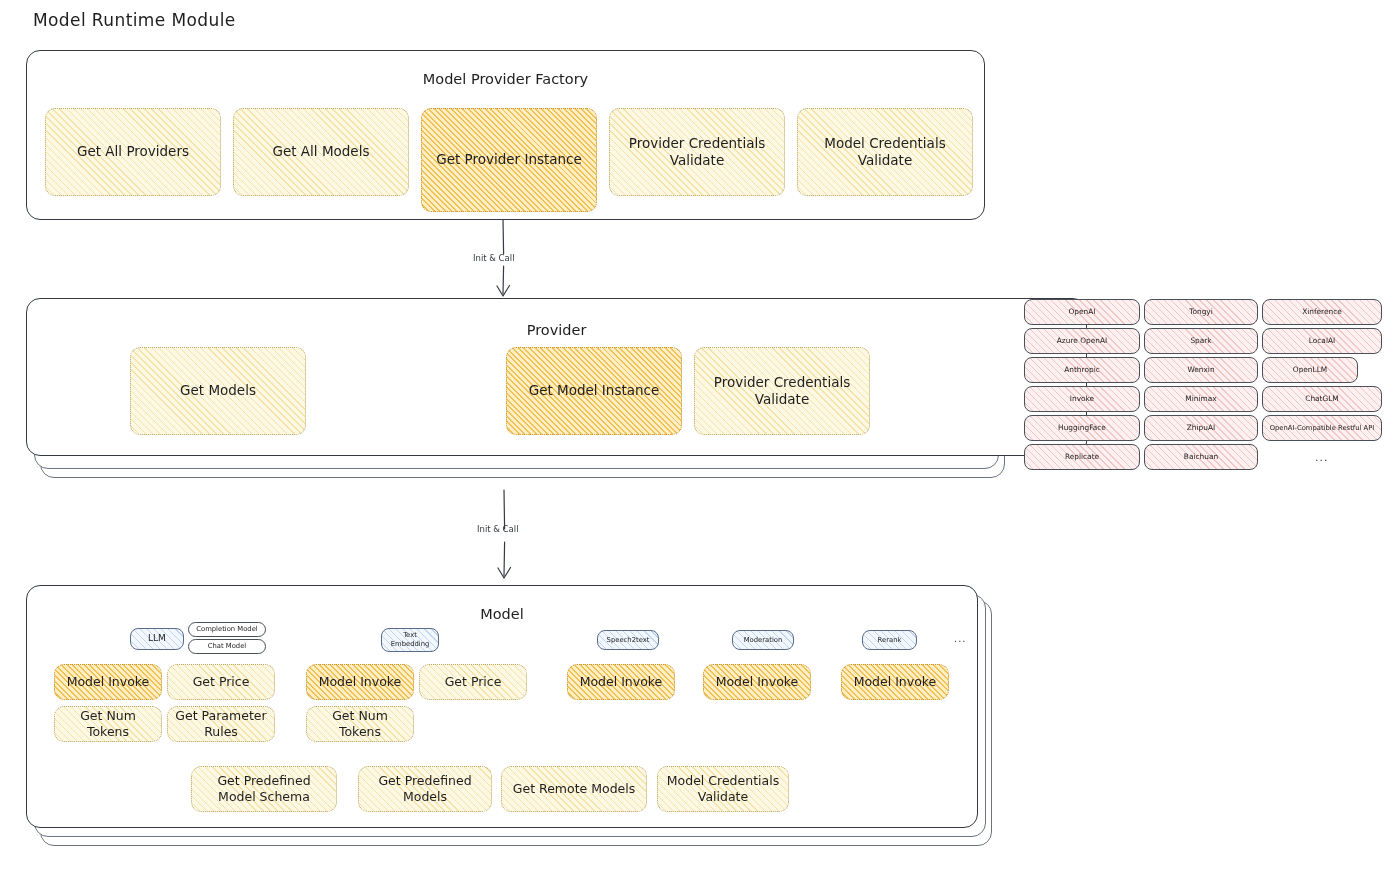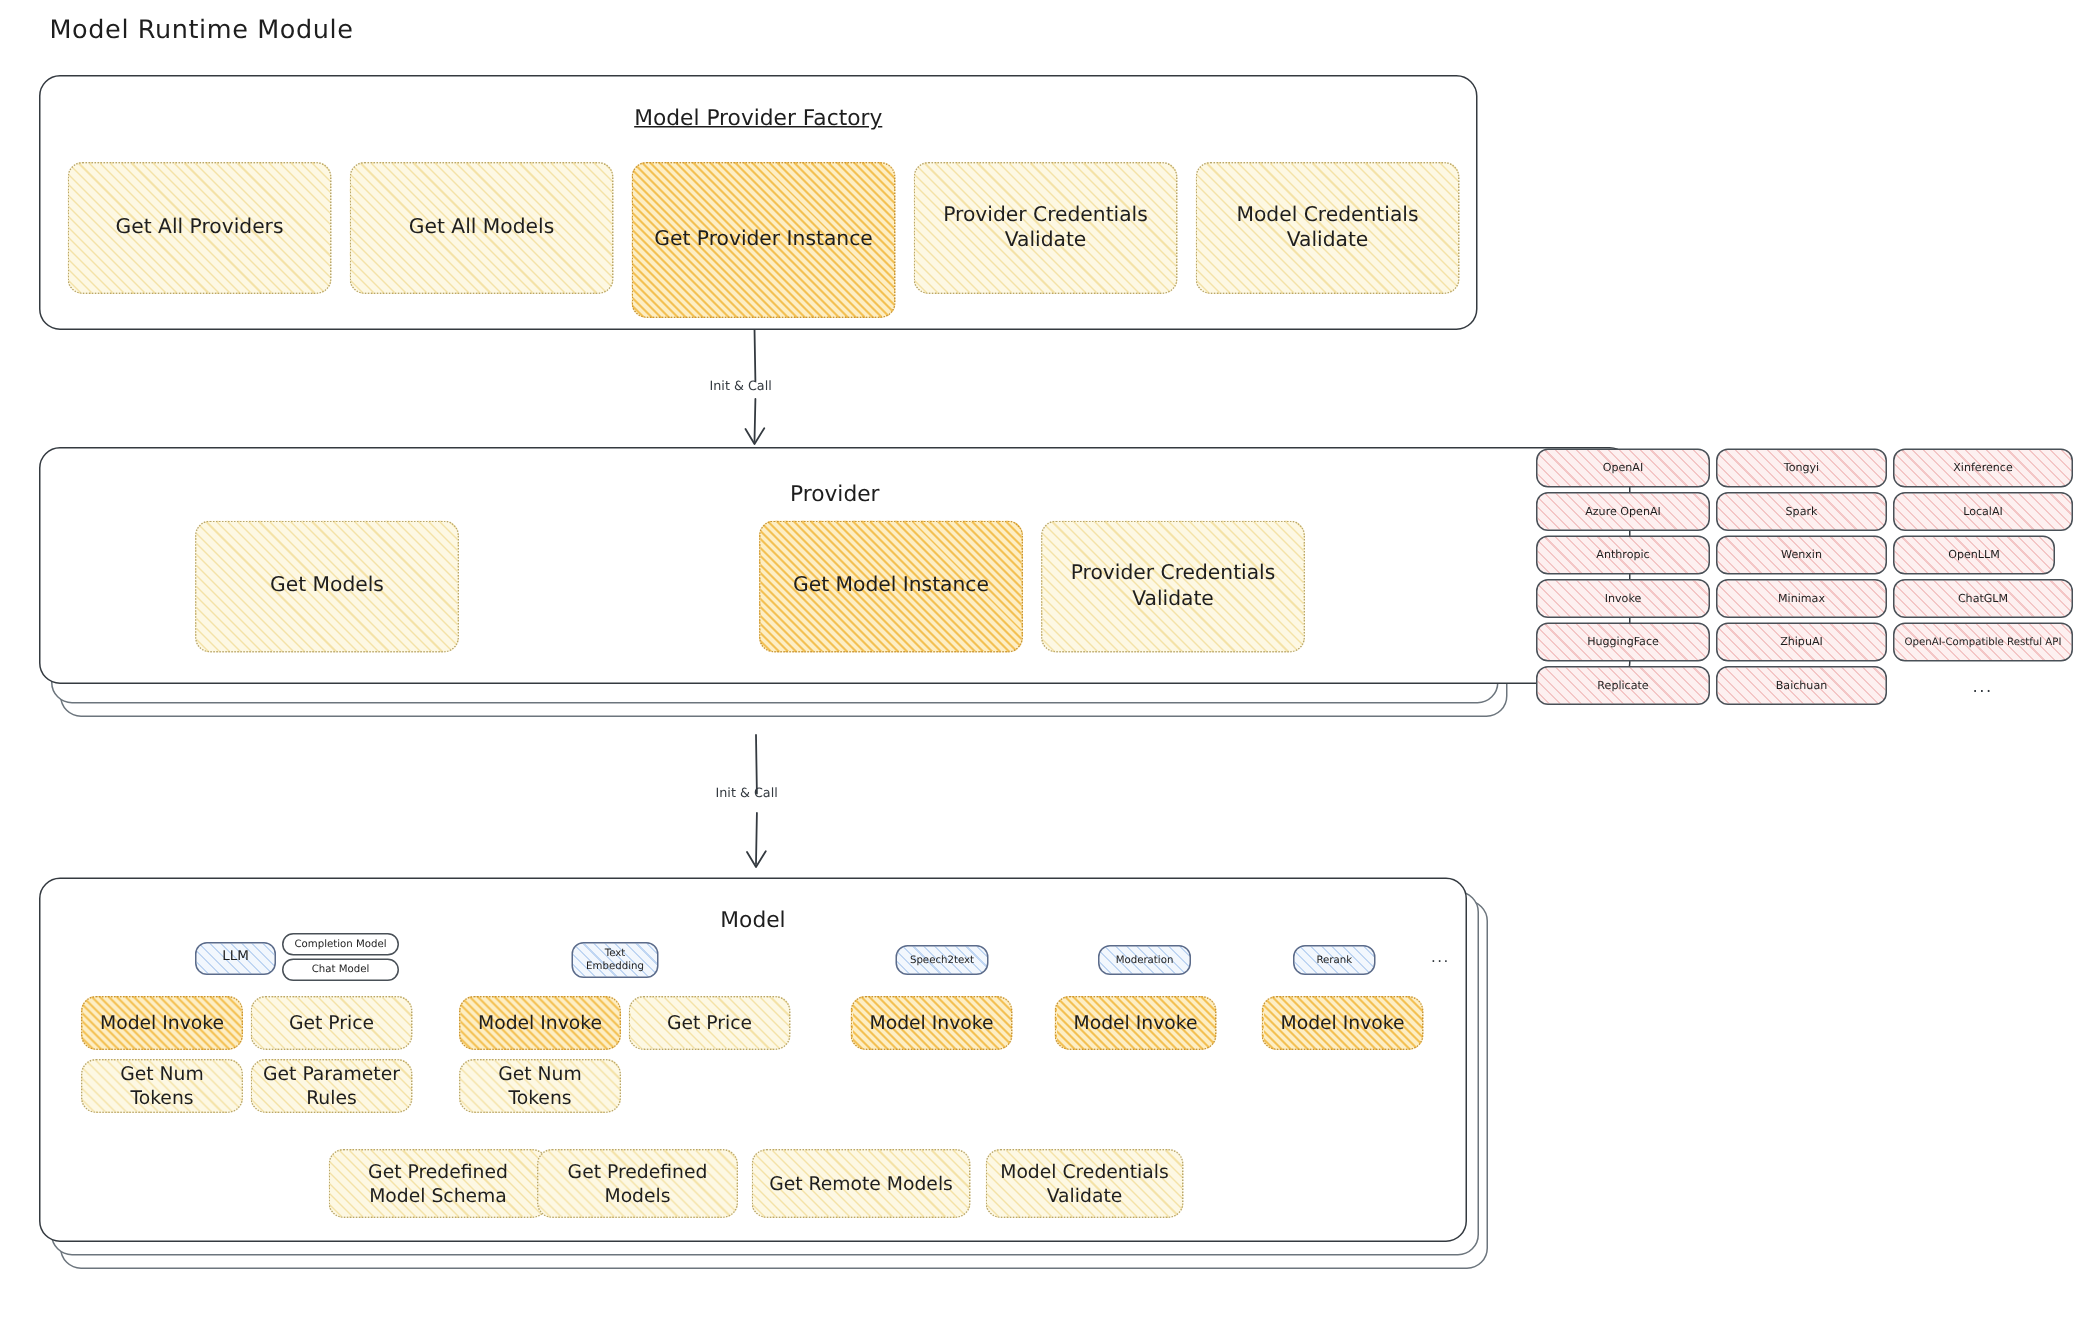--- a/index.html
+++ b/index.html
@@ -111,21 +111,21 @@
   }
 </style>
 </head>
 <body>
 
 <div class="canvas">
 
   <div id="page-title">Model Runtime Module</div>
 
   <div class="panel" style="left:26px;top:50px;width:959px;height:170px;z-index:2;">
-    <div class="panel-title" style="top:20px;text-decoration:underline;">Model Provider Factory</div>
+    <div class="panel-title" style="top:20px;">Model Provider Factory</div>
 
     <div class="box b-yellow fs16" style="left:18px;top:57px;width:176px;height:88px;">Get All Providers</div>
 
     <div class="box b-yellow fs16" style="left:206px;top:57px;width:176px;height:88px;">Get All Models</div>
 
     <div class="box b-orange fs16" style="left:394px;top:57px;width:176px;height:104px;">Get Provider Instance</div>
 
     <div class="box b-yellow fs16" style="left:582px;top:57px;width:176px;height:88px;">Provider Credentials Validate</div>
 
     <div class="box b-yellow fs16" style="left:770px;top:57px;width:176px;height:88px;">Model Credentials Validate</div>
@@ -162,21 +162,21 @@
 
     <div class="box b-pink fs9" style="left:120px;top:0px;width:114px;height:26px;">Tongyi</div>
     <div class="box b-pink fs9" style="left:120px;top:29px;width:114px;height:26px;">Spark</div>
     <div class="box b-pink fs9" style="left:120px;top:58px;width:114px;height:26px;">Wenxin</div>
     <div class="box b-pink fs9" style="left:120px;top:87px;width:114px;height:26px;">Minimax</div>
     <div class="box b-pink fs9" style="left:120px;top:116px;width:114px;height:26px;">ZhipuAI</div>
     <div class="box b-pink fs9" style="left:120px;top:145px;width:114px;height:26px;">Baichuan</div>
 
     <div class="box b-pink fs9" style="left:238px;top:0px;width:120px;height:26px;">Xinference</div>
     <div class="box b-pink fs9" style="left:238px;top:29px;width:120px;height:26px;">LocalAI</div>
-    <div class="box b-pink fs9" style="left:238px;top:58px;width:108px;height:26px;">OpenLLM</div>
+    <div class="box b-pink fs9" style="left:238px;top:58px;width:96px;height:26px;">OpenLLM</div>
     <div class="box b-pink fs9" style="left:238px;top:87px;width:120px;height:26px;">ChatGLM</div>
     <div class="box b-pink fs8" style="left:238px;top:116px;width:120px;height:26px;">OpenAI-Compatible Restful API</div>
     <div class="ellipsis" style="left:291px;top:152px;">...</div>
   </div>
 
   <svg class="arrow" style="left:482px;top:489px;width:46px;height:96px;" viewBox="0 0 46 96">
     <path d="M22 1 L22.6 40 M22.6 53 L22 87" stroke="#343a40" stroke-width="1.2" fill="none" stroke-linecap="round"></path>
     <path d="M16 79 L22 89 L28.5 78.5" stroke="#343a40" stroke-width="1.2" fill="none" stroke-linecap="round" stroke-linejoin="round"></path>
   </svg>
   <div class="arrow-label" style="left:477px;top:524px;">Init &amp; Call</div>
@@ -206,19 +206,19 @@
     <div class="box b-orange fs13" style="left:540px;top:78px;width:108px;height:36px;">Model Invoke</div>
 
     <div class="box b-blue fs8" style="left:705px;top:44px;width:62px;height:20px;">Moderation</div>
     <div class="box b-orange fs13" style="left:676px;top:78px;width:108px;height:36px;">Model Invoke</div>
 
     <div class="box b-blue fs8" style="left:835px;top:44px;width:55px;height:20px;">Rerank</div>
     <div class="box b-orange fs13" style="left:814px;top:78px;width:108px;height:36px;">Model Invoke</div>
 
     <div class="ellipsis" style="left:927px;top:47px;font-size:10px;">...</div>
 
-    <div class="box b-yellow fs13" style="left:192px;top:180px;width:146px;height:46px;">Get Predefined Model Schema</div>
+    <div class="box b-yellow fs13" style="left:164px;top:180px;width:146px;height:46px;">Get Predefined Model Schema</div>
     <div class="box b-yellow fs13" style="left:331px;top:180px;width:134px;height:46px;">Get Predefined Models</div>
     <div class="box b-yellow fs13" style="left:474px;top:180px;width:146px;height:46px;">Get Remote Models</div>
     <div class="box b-yellow fs13" style="left:630px;top:180px;width:132px;height:46px;">Model Credentials Validate</div>
   </div>
 
 </div>
 
 </body></html>

